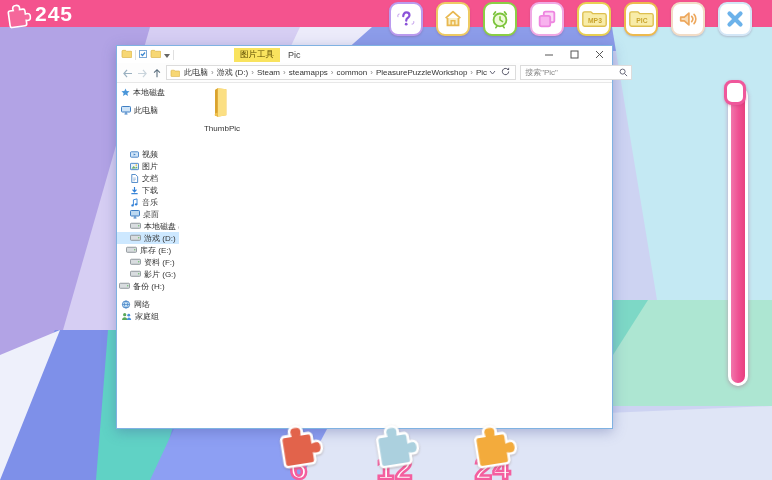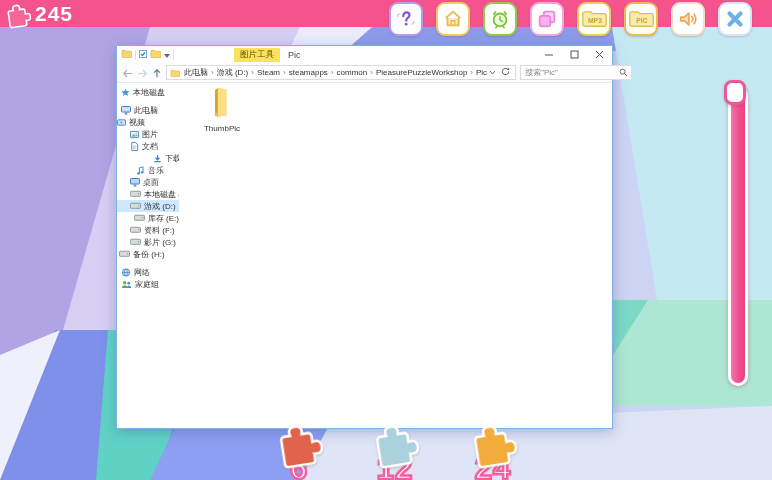--- a/index.html
+++ b/index.html
@@ -268,21 +268,21 @@
           </div>
           <div class="snav gap" style="padding-left: 4px;">
             <span style="display: flex;">
               <svg width="10" height="10" viewBox="0 0 10 10">
                 <rect x=".5" y="1.5" width="9" height="5.5" rx=".8" fill="#cfe4f7" stroke="#3f7fc4"></rect>
                 <path d="M3.5 9h3M5 7v2" stroke="#3f7fc4"></path>
               </svg>
             </span>
             <span>此电脑</span>
           </div>
-          <div class="snav" style="">
+          <div class="snav" style="padding-left: 13px; margin-top: 32px;">
             <span style="display: flex;">
               <svg width="9" height="9" viewBox="0 0 10 10">
                 <rect x=".5" y="2" width="9" height="6" rx="1" fill="#cfe4f7" stroke="#3f7fc4"></rect>
                 <path d="M4 3.8 6.5 5 4 6.2z" fill="#3f7fc4"></path>
               </svg>
             </span>
             <span>视频</span>
           </div>
           <div class="snav" style="padding-left: 13px;">
             <span style="display: flex;">
@@ -296,30 +296,30 @@
           </div>
           <div class="snav" style="padding-left: 13px;">
             <span style="display: flex;">
               <svg width="9" height="9" viewBox="0 0 10 10">
                 <path d="M2 .5h4l2.5 2.5v6.5H2z" fill="#fff" stroke="#3f7fc4"></path>
                 <path d="M3.5 4.5h3M3.5 6h3M3.5 7.5h2" stroke="#7fa8d0" stroke-width=".7"></path>
               </svg>
             </span>
             <span>文档</span>
           </div>
-          <div class="snav" style="padding-left: 4px; margin-left: 32px;">
+          <div class="snav" style="padding-left: 13px;">
             <span style="display: flex;">
               <svg width="9" height="9" viewBox="0 0 10 10">
                 <path d="M5 1v5M2.8 4 5 6.5 7.2 4" fill="none" stroke="#2f7fd6" stroke-width="1.3"></path>
                 <path d="M1.5 8.5h7" stroke="#2f7fd6" stroke-width="1.3"></path>
               </svg>
             </span>
             <span>下载</span>
           </div>
-          <div class="snav" style="padding-left: 19px;">
+          <div class="snav" style="padding-left: 13px;">
             <span style="display: flex;">
               <svg width="9" height="9" viewBox="0 0 10 10">
                 <path d="M3.8 8.2V2l4-1v6" fill="none" stroke="#2f7fd6"></path>
                 <circle cx="2.8" cy="8.2" r="1.3" fill="#2f7fd6"></circle>
                 <circle cx="6.8" cy="7" r="1.3" fill="#2f7fd6"></circle>
               </svg>
             </span>
             <span>音乐</span>
           </div>
           <div class="snav" style="padding-left: 13px;">
@@ -342,21 +342,21 @@
           </div>
           <div class="snav sel" style="padding-left: 13px;">
             <span style="display: flex;">
               <svg width="11" height="8" viewBox="0 0 12 8">
                 <rect x=".5" y="1" width="11" height="5.5" rx="1" fill="#d8dcdf" stroke="#8a9096"></rect>
                 <circle cx="9.5" cy="3.8" r=".8" fill="#6fbf6f"></circle>
               </svg>
             </span>
             <span>游戏 (D:)</span>
           </div>
-          <div class="snav" style="padding-left: 9px; justify-content: flex-end;">
+          <div class="snav" style="padding-left: 9px;">
             <span style="display: flex;">
               <svg width="11" height="8" viewBox="0 0 12 8">
                 <rect x=".5" y="1" width="11" height="5.5" rx="1" fill="#d8dcdf" stroke="#8a9096"></rect>
                 <circle cx="9.5" cy="3.8" r=".8" fill="#6fbf6f"></circle>
               </svg>
             </span>
             <span>库存 (E:)</span>
           </div>
           <div class="snav" style="padding-left: 13px;">
             <span style="display: flex;">

